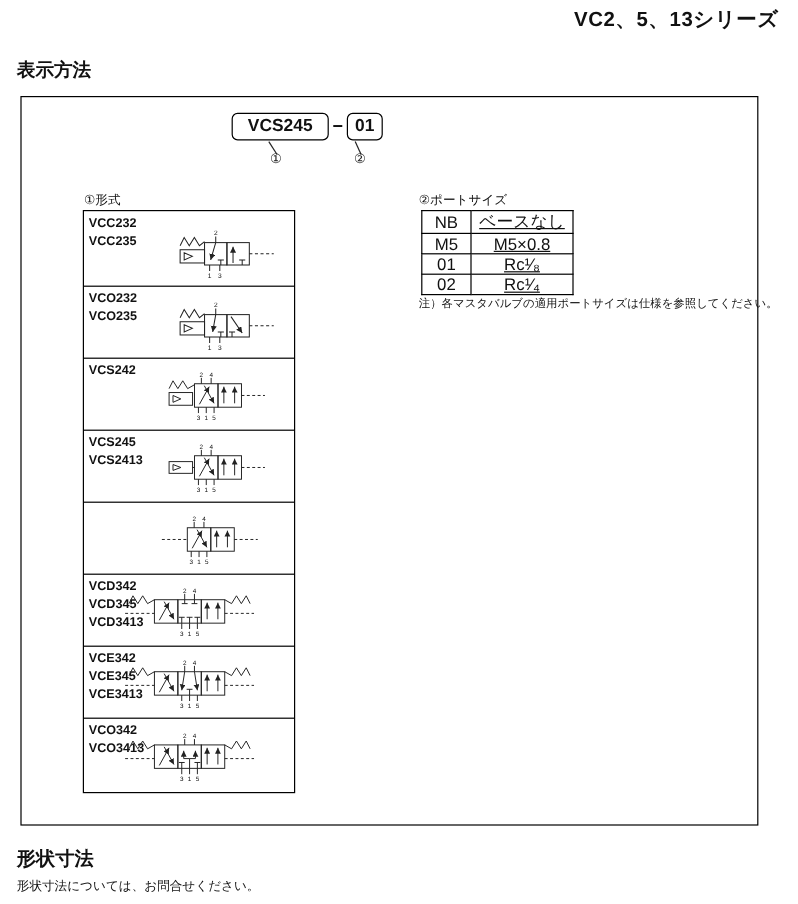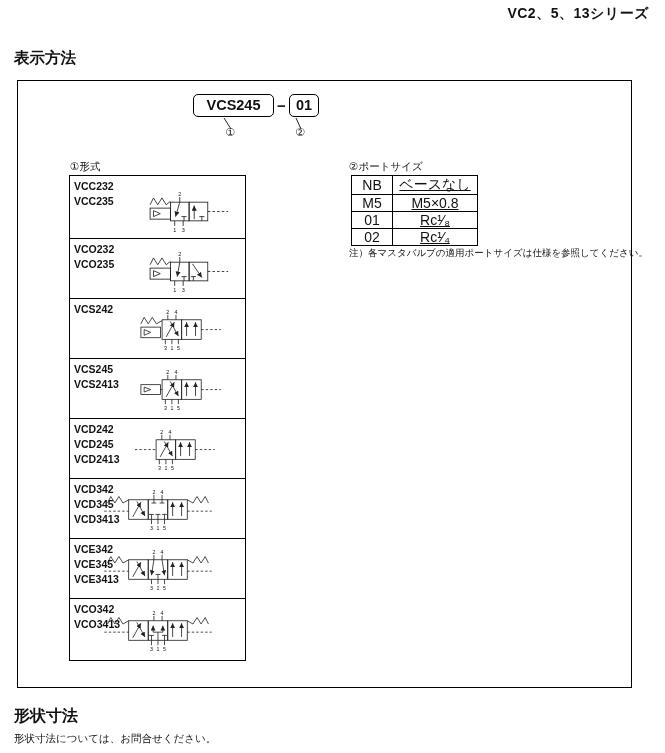--- a/index.html
+++ b/index.html
@@ -1,19 +1,19 @@
 <!DOCTYPE html>
 <html><head>
 <meta charset="utf-8">
 <style>
   html,body{margin:0;padding:0;background:#fff;}
   .page{position:relative;width:665px;height:753px;background:#fff;overflow:hidden;
         font-family:"Liberation Sans","DejaVu Sans",sans-serif;color:#111;}
   .abs{position:absolute;}
-  .title{right:16px;top:5px;font-size:14px;font-weight:bold;letter-spacing:.5px;}
+  .title{right:16px;top:5px;font-size:17px;font-weight:bold;letter-spacing:.5px;}
   .h1{font-size:15.5px;font-weight:bold;}
   .outer-box{left:17px;top:80px;width:613px;height:606px;border:1px solid #000;}
   .code-box{border:1.5px solid #000;border-radius:5px;font-weight:bold;font-size:14.5px;
             text-align:center;line-height:21px;background:#fff;box-sizing:border-box;}
   .code-dash{font-weight:bold;font-size:15px;text-align:center;line-height:23px;}
   .refnum{font-size:11px;color:#222;}
   .small-label{font-size:10.5px;}
   .format-table{left:51px;top:94px;width:177px;border:1px solid #000;box-sizing:border-box;}
   .frow{position:relative;border-bottom:1px solid #000;box-sizing:border-box;}
   .frow:last-child{border-bottom:none;}
@@ -184,25 +184,20 @@
           </g>
           <text x="39" y="5">2</text>
           <text x="49" y="5">4</text>
           <text x="36" y="49">3</text>
           <text x="44" y="49">1</text>
           <text x="52" y="49">5</text>
         </svg>
       </div>
 
       <div class="frow" style="height:60px">
-        <div class="models">
-          <div>VCD242</div>
-          <div>VCD245</div>
-          <div>VCD2413</div>
-        </div>
         <svg class="sym" style="left:60px;top:11px" width="106" viewBox="0 0 130 52">
           <defs>
               <marker id="m4" markerWidth="7" markerHeight="7" refX="6" refY="3" orient="auto" markerUnits="userSpaceOnUse">
                 <path d="M0,0L6,3L0,6Z" fill="#222"></path>
               </marker>
             </defs>
           <g class="st">
             <path class="dash" d="M6,24h26"></path>
             <rect x="32" y="12" width="24" height="24"></rect>
             <rect x="56" y="12" width="24" height="24"></rect>

